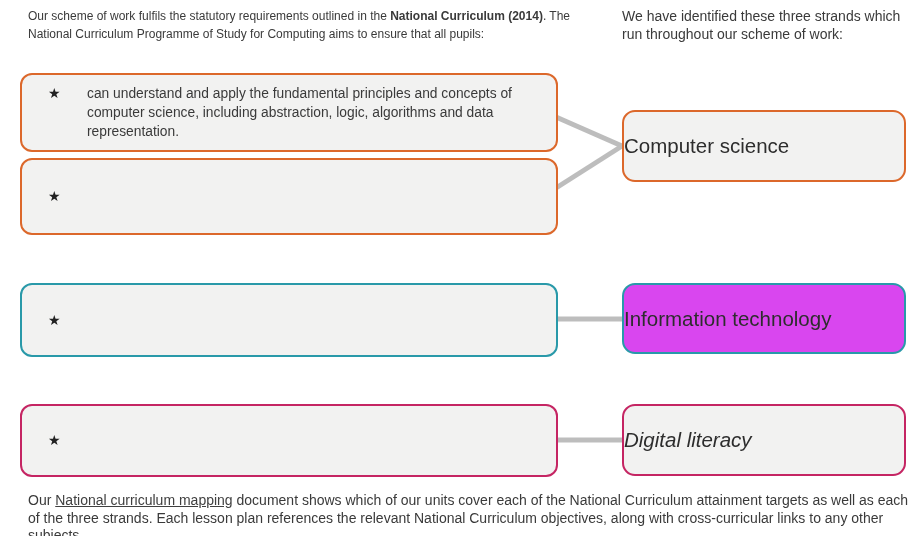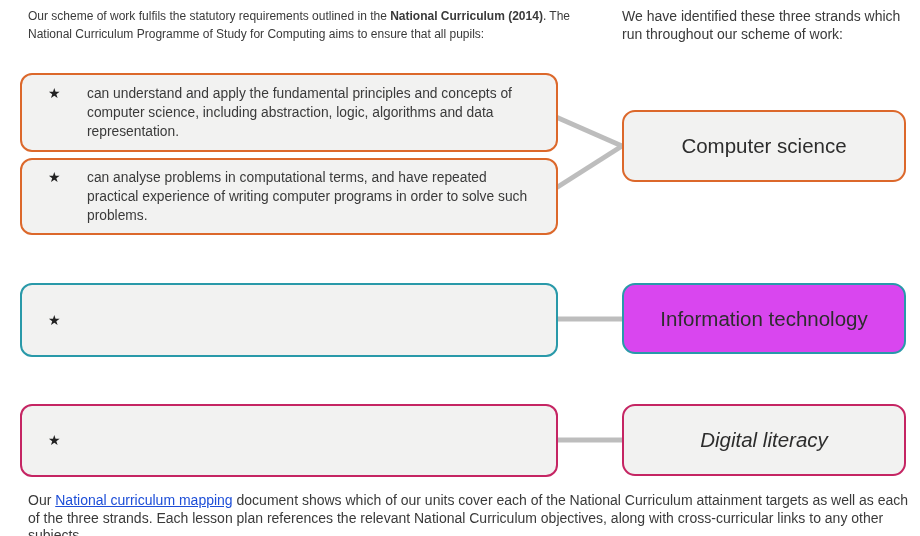--- a/index.html
+++ b/index.html
@@ -29,21 +29,21 @@
   .req-inner{display:flex;align-items:flex-start;width:100%;}
   .star{
     flex:0 0 65px;box-sizing:border-box;padding-left:26px;
     font-size:14px;line-height:19px;color:#222;
   }
   .req-text{flex:1;padding-right:28px;font-size:13.8px;line-height:19px;}
   
   .strand{
     position:absolute;left:622px;width:284px;z-index:2;
     border:2.5px solid #999;border-radius:13px;
-    display:flex;align-items:center;justify-content:center;
+    display:flex;align-items:center;justify-content:flex-start;
     box-sizing:border-box;font-size:20.5px;color:#2d2d2d;
   }
   .s1{top:110px;height:72px;}
   .s2{top:283px;height:71px;}
   .s3{top:404px;height:72px;font-style:italic;}
   
   .footer{left:28px;top:492px;width:882px;font-size:14px;line-height:17.5px;}
   .footer a{text-decoration:underline;cursor:pointer;}
 </style>
 </head>
@@ -64,21 +64,20 @@
 <div class="req r1" style="border-color: rgb(220, 104, 43); background-color: rgb(242, 242, 241);">
   <div class="req-inner">
     <span class="star">★</span>
     <span class="req-text">can understand and apply the fundamental principles and concepts of computer science, including abstraction, logic, algorithms and data representation.</span>
   </div>
 </div>
 
 <div class="req r2" style="border-color: rgb(220, 104, 43); background-color: rgb(242, 242, 241);">
   <div class="req-inner">
     <span class="star">★</span>
-    <span class="req-text">can analyse problems in computational terms, and have repeated practical experience of writing computer programs in order to solve such problems.</span>
   </div>
 </div>
 
 <div class="req r3" style="border-color: rgb(41, 153, 169); background-color: rgb(242, 242, 241);">
   <div class="req-inner">
     <span class="star">★</span>
   </div>
 </div>
 
 <div class="req r4" style="border-color: rgb(197, 37, 99); background-color: rgb(242, 242, 241);">
@@ -91,14 +90,14 @@
   <span>Computer science</span>
 </div>
 <div class="strand s2" style="border-color: rgb(41, 153, 169); background-color: #d946ef;">
   <span>Information technology</span>
 </div>
 <div class="strand s3" style="border-color: rgb(197, 37, 99); background-color: rgb(242, 242, 241);">
   <span>Digital literacy</span>
 </div>
 
 <p class="abs footer">
-  <span>Our </span><a style="color: #1d4ed8;">National curriculum mapping</a><span> document shows which of our units cover each of the National Curriculum attainment targets as well as each of the three strands. Each lesson plan references the relevant National Curriculum objectives, along with cross-curricular links to any other subjects.</span>
+  <span>Our </span><a style="color: #404040;">National curriculum mapping</a><span> document shows which of our units cover each of the National Curriculum attainment targets as well as each of the three strands. Each lesson plan references the relevant National Curriculum objectives, along with cross-curricular links to any other subjects.</span>
 </p>
 
 </body></html>

